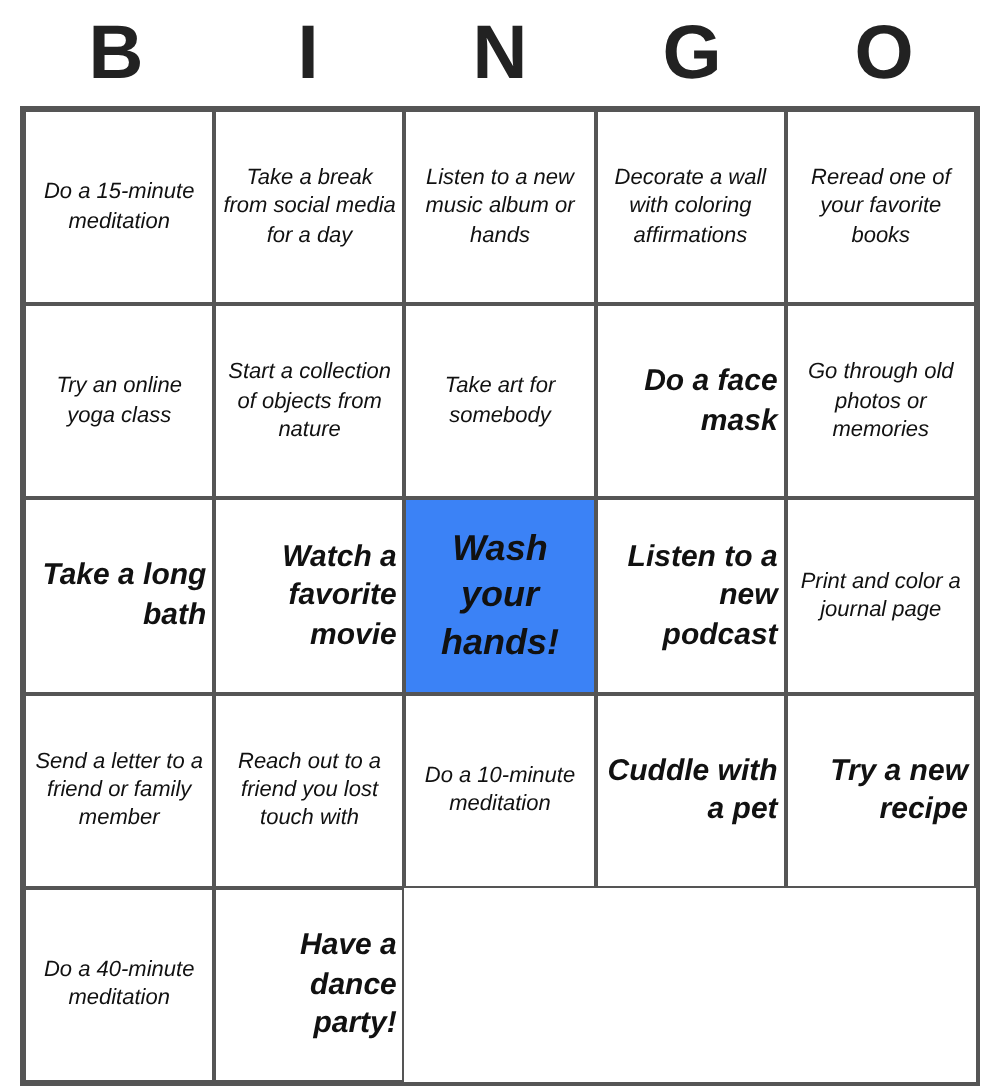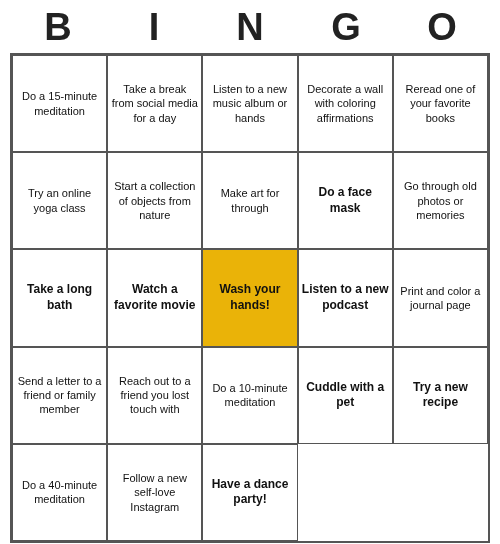--- a/index.html
+++ b/index.html
@@ -27,41 +27,43 @@
       width: 60px;
       text-align: center;
     }
     #bingo-grid {
       display: grid;
       grid-template-columns: repeat(5, 1fr);
       grid-template-rows: repeat(5, 1fr);
       width: 480px;
       height: 490px;
       border: 2px solid #555;
+      font-style: italic;
     }
     .cell {
       border: 1.5px solid #555;
       display: flex;
       align-items: center;
       justify-content: center;
       text-align: center;
       font-size: 11px;
       line-height: 1.3;
       padding: 4px 3px;
       background: #fff;
       color: #111;
     }
     .cell.pink {
-      background: #eab308;
-      font-size: 12px;
+      background: #3b82f6;
+      font-size: 18px;
       font-weight: bold;
     }
     .cell.large-bold {
-      font-size: 12px;
+      font-size: 15px;
       font-weight: bold;
+      text-align: right;
     }
   </style>
 </head>
 <body>
 
 <div id="bingo-header">
 <span class="bingo-letter">B</span>
     <span class="bingo-letter">I</span>
     <span class="bingo-letter">N</span>
     <span class="bingo-letter">G</span>
@@ -69,29 +71,28 @@
   </div>
 
 <div id="bingo-grid">
 <div class="cell ">Do a 15-minute meditation</div>
     <div class="cell ">Take a break from social media for a day</div>
     <div class="cell ">Listen to a new music album or hands</div>
     <div class="cell ">Decorate a wall with coloring affirmations</div>
     <div class="cell ">Reread one of your favorite books</div>
     <div class="cell ">Try an online yoga class</div>
     <div class="cell ">Start a collection of objects from nature</div>
-    <div class="cell ">Make art for through</div>
+    <div class="cell ">Take art for somebody</div>
     <div class="cell large-bold">Do a face mask</div>
     <div class="cell ">Go through old photos or memories</div>
     <div class="cell large-bold">Take a long bath</div>
     <div class="cell large-bold">Watch a favorite movie</div>
     <div class="cell pink">Wash your hands!</div>
     <div class="cell large-bold">Listen to a new podcast</div>
     <div class="cell ">Print and color a journal page</div>
     <div class="cell ">Send a letter to a friend or family member</div>
     <div class="cell ">Reach out to a friend you lost touch with</div>
     <div class="cell ">Do a 10-minute meditation</div>
     <div class="cell large-bold">Cuddle with a pet</div>
     <div class="cell large-bold">Try a new recipe</div>
     <div class="cell ">Do a 40-minute meditation</div>
-    <div class="cell ">Follow a new self-love Instagram</div>
     <div class="cell large-bold">Have a dance party!</div>
   </div>
 
 </body></html>

